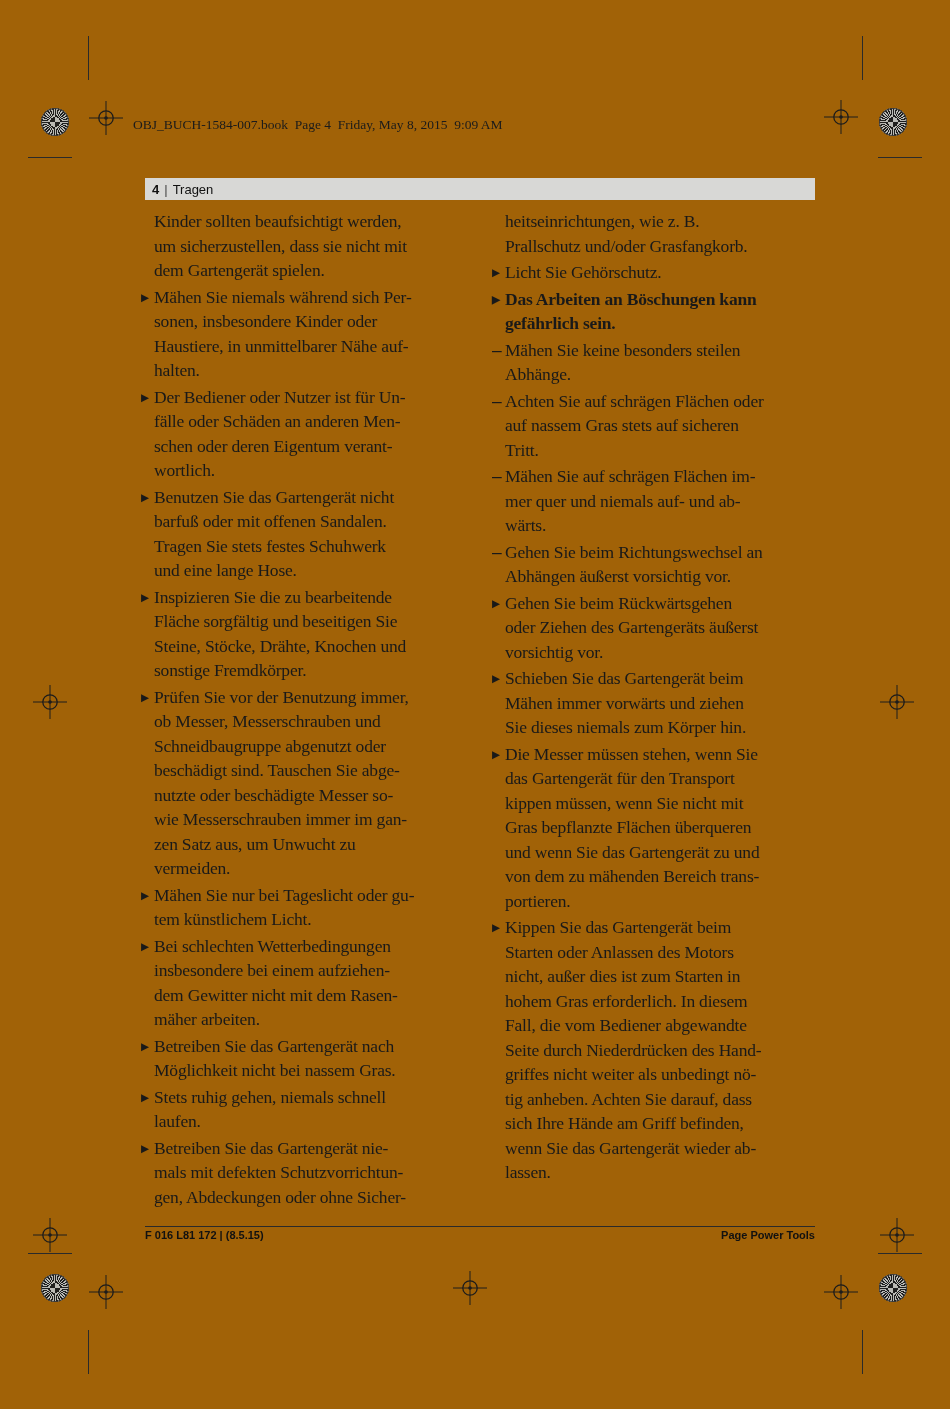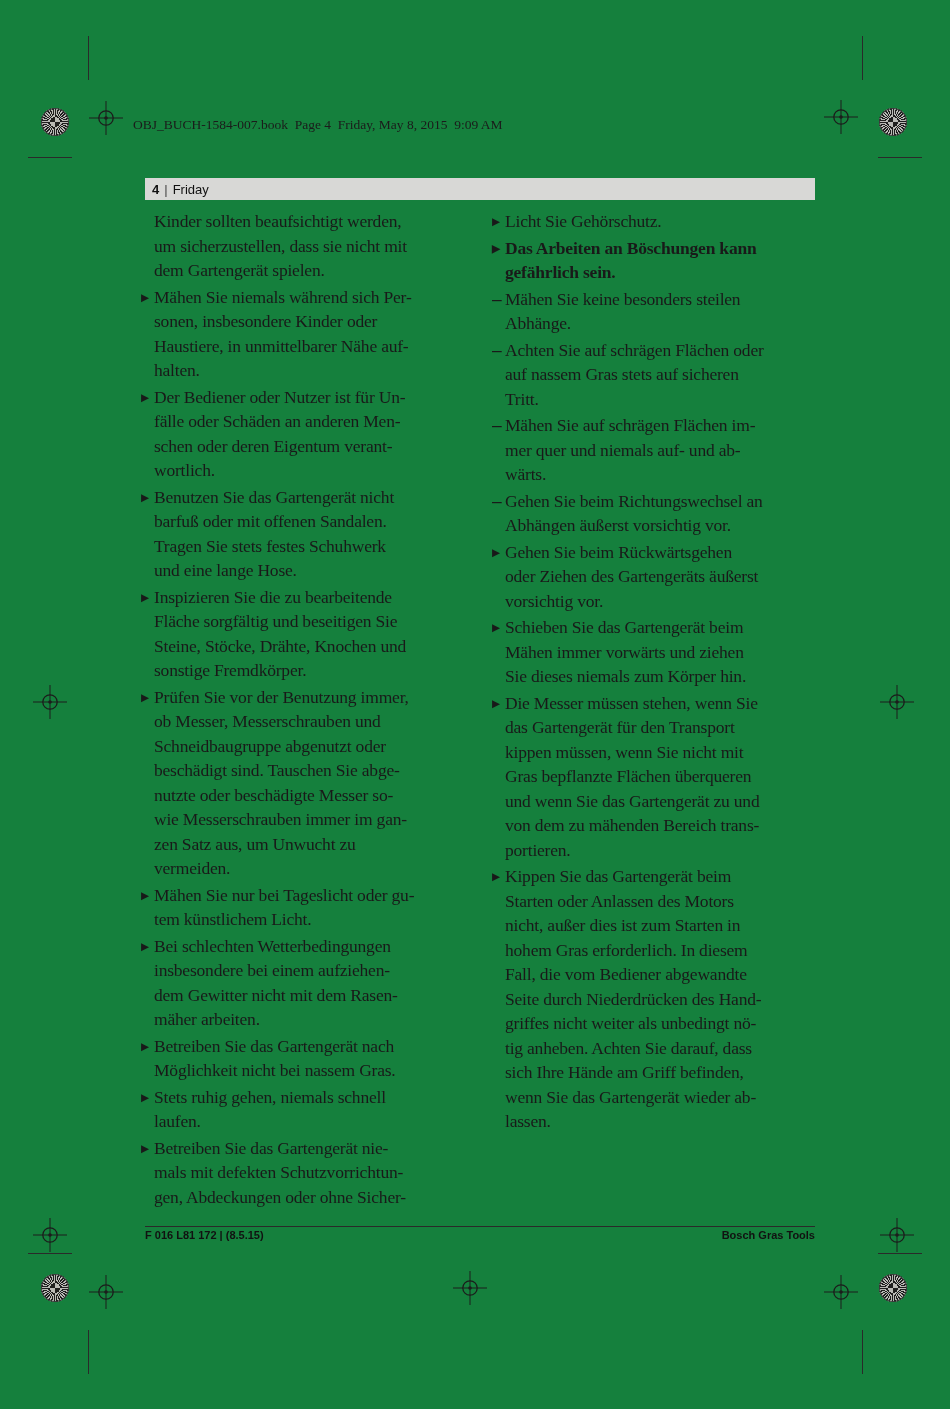--- a/index.html
+++ b/index.html
@@ -1,18 +1,18 @@
 <!DOCTYPE html>
 <html><head>
 <meta charset="utf-8">
 <style>
   html,body{margin:0;padding:0;background:#e8e8e8;}
   .page{
     position:relative; width:950px; height:1409px; margin:0 auto;
-    background:#15803d; overflow:hidden;
+    background:#a16207; overflow:hidden;
     font-family:"Liberation Sans", sans-serif; color:#161616;
   }
   
   .cropline{position:absolute; background:#2a2a2a;}
   .crop-v{width:1px; height:44px;}
   .crop-h{height:1px; width:44px;}
   .regmark{position:absolute; width:36px; height:36px;}
   .star{
     position:absolute; width:28px; height:28px; border-radius:50%;
     background:repeating-conic-gradient(#1e1e1e 0deg 6deg, #b9b9b5 6deg 12deg);
@@ -124,21 +124,21 @@
   <div class="star" style="left:41px;top:108px;"></div>
   <div class="star" style="left:879px;top:108px;"></div>
   <div class="star" style="left:41px;top:1274px;"></div>
   <div class="star" style="left:879px;top:1274px;"></div>
 
   <div class="memo">OBJ_BUCH-1584-007.book  Page 4  Friday, May 8, 2015  9:09 AM</div>
 
   <div class="header-bar">
     <span class="pg">4</span>
     <span class="sep">|</span>
-    <span class="lang">Friday</span>
+    <span class="lang">Tragen</span>
   </div>
 
   <div class="col col-left">
     <div class="para">
         <span class="ptext">Kinder sollten beaufsichtigt werden,<br>um sicherzustellen, dass sie nicht mit<br>dem Gartengerät spielen.</span>
       </div>
     <div class="para">
         <span class="marker tri">▶</span>
         <span class="ptext">Mähen Sie niemals während sich Per-<br>sonen, insbesondere Kinder oder<br>Haustiere, in unmittelbarer Nähe auf-<br>halten.</span>
       </div>
@@ -174,20 +174,23 @@
         <span class="marker tri">▶</span>
         <span class="ptext">Stets ruhig gehen, niemals schnell<br>laufen.</span>
       </div>
     <div class="para">
         <span class="marker tri">▶</span>
         <span class="ptext">Betreiben Sie das Gartengerät nie-<br>mals mit defekten Schutzvorrichtun-<br>gen, Abdeckungen oder ohne Sicher-</span>
       </div>
   </div>
 
   <div class="col col-right">
+    <div class="para">
+        <span class="ptext">heitseinrichtungen, wie z. B.<br>Prallschutz und/oder Grasfangkorb.</span>
+      </div>
     <div class="para">
         <span class="marker tri">▶</span>
         <span class="ptext">Licht Sie Gehörschutz.</span>
       </div>
     <div class="para bold">
         <span class="marker tri">▶</span>
         <span class="ptext">Das Arbeiten an Böschungen kann<br>gefährlich sein.</span>
       </div>
     <div class="para">
         <span class="marker dash">–</span>
@@ -219,16 +222,16 @@
       </div>
     <div class="para">
         <span class="marker tri">▶</span>
         <span class="ptext">Kippen Sie das Gartengerät beim<br>Starten oder Anlassen des Motors<br>nicht, außer dies ist zum Starten in<br>hohem Gras erforderlich. In diesem<br>Fall, die vom Bediener abgewandte<br>Seite durch Niederdrücken des Hand-<br>griffes nicht weiter als unbedingt nö-<br>tig anheben. Achten Sie darauf, dass<br>sich Ihre Hände am Griff befinden,<br>wenn Sie das Gartengerät wieder ab-<br>lassen.</span>
       </div>
   </div>
 
   <div class="footer-rule"></div>
   <div class="footer">
     <span>F 016 L81 172 | (8.5.15)</span>
-    <span>Bosch Gras Tools</span>
+    <span>Page Power Tools</span>
   </div>
 
 </div>
 
 </body></html>

